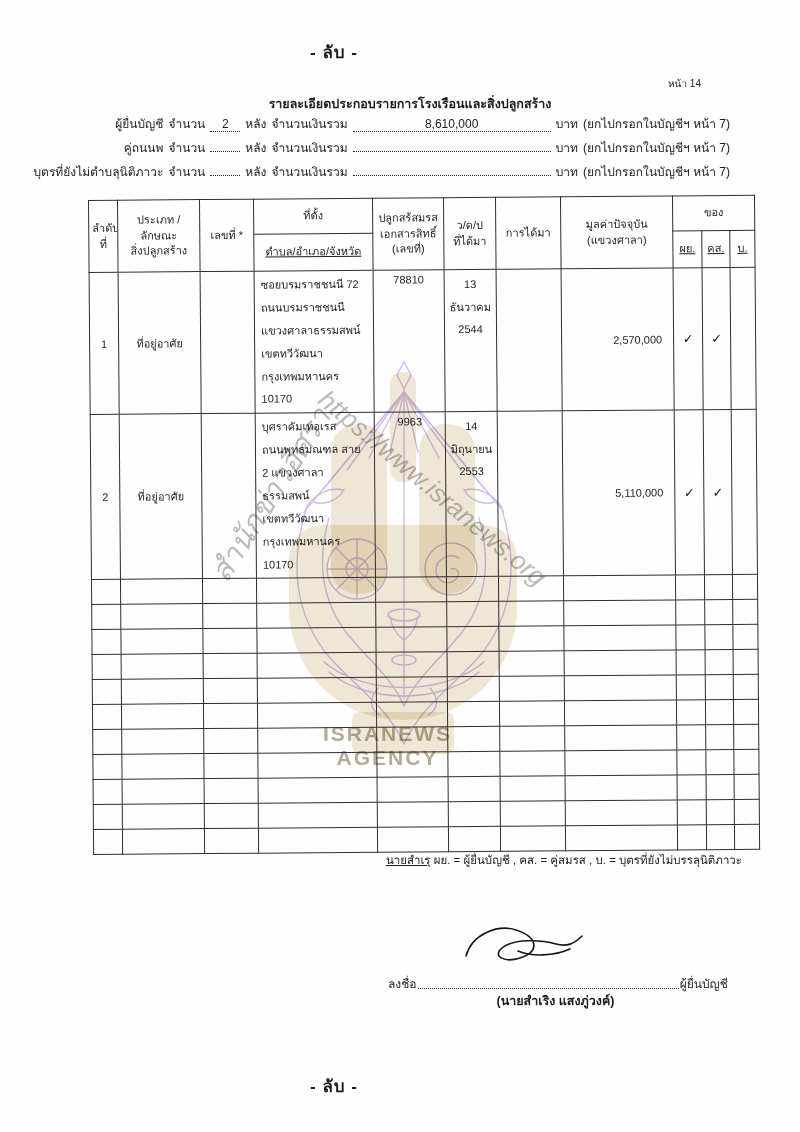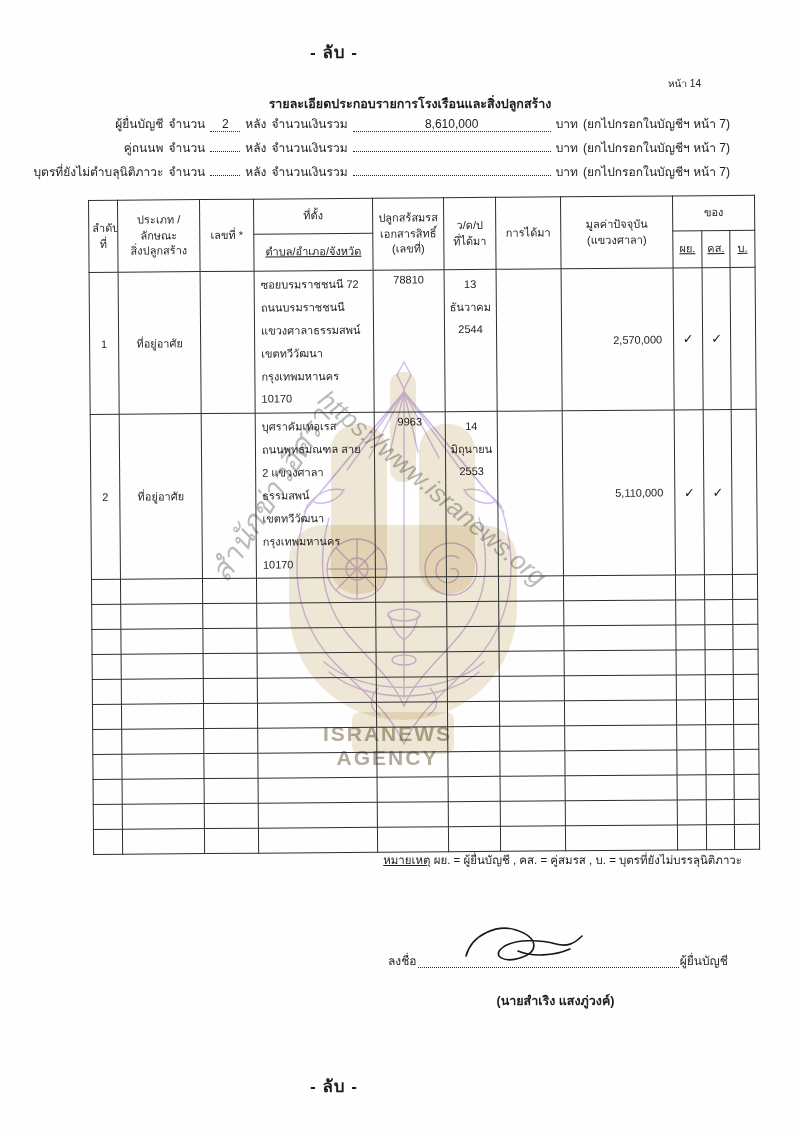--- a/index.html
+++ b/index.html
@@ -38,21 +38,21 @@
   td.c-val{text-align:right;vertical-align:middle;padding-right:11px;}
   td.c-chk{text-align:center;vertical-align:middle;font-size:13px;font-family:"DejaVu Sans",sans-serif;}
   tr.r1{height:140px;}
   tr.r2{height:160px;}
   tr.empty-row{height:25px;}
   
   .footnote{position:absolute;top:851px;right:58px;font-size:11.5px;white-space:nowrap;}
   .fn-label{text-decoration:underline;}
   .sign-area{position:absolute;top:922px;left:388px;width:340px;font-size:12px;}
   .sign-svg{position:absolute;left:72px;top:0px;}
-  .sign-line{position:absolute;top:29px;left:0;width:340px;display:flex;align-items:center;font-family:Liberation Serif, serif;}
+  .sign-line{position:absolute;top:52px;left:0;width:340px;display:flex;align-items:flex-start;font-family:Liberation Serif, serif;}
   .sign-dots{flex:1;border-bottom:1.5px dotted #2a2a2a;height:14px;margin:0 1px;}
   .sign-name{position:absolute;top:69px;left:50px;width:235px;text-align:center;font-size:12.5px;font-weight:bold;}
   
   .wm{position:absolute;inset:0;pointer-events:none;}
   .wm *{pointer-events:none;}
   .wm-cream{position:absolute;background:#ece3cc;opacity:.8;mix-blend-mode:multiply;}
   .cream-spike{left:390px;top:372px;width:26px;height:110px;border-radius:12px;}
   .cream-lprong{left:331px;top:424px;width:56px;height:170px;border-radius:26px;}
   .cream-rprong{left:419px;top:424px;width:56px;height:170px;border-radius:26px;}
   .cream-bowl{left:289px;top:525px;width:228px;height:195px;border-radius:34px 34px 112px 112px;}
@@ -378,21 +378,21 @@
             <td></td>
             <td></td>
             <td></td>
             <td></td>
           </tr>
         </tbody>
   </table>
   </div>
 
   <div class="footnote">
-    <span class="fn-label">หมายเหตุ</span>
+    <span class="fn-label">นายสำเรุ</span>
     <span>ผย. = ผู้ยื่นบัญชี , คส. = คู่สมรส , บ. = บุตรที่ยังไม่บรรลุนิติภาวะ</span>
   </div>
 
   <div class="sign-area">
     <svg class="sign-svg" width="130" height="44" viewBox="0 0 130 44">
       <g fill="none" stroke="#161616" stroke-width="1.6" stroke-linecap="round">
         <path d="M6,34 C12,12 38,2 56,8 C78,15 80,30 60,36 C44,41 32,34 42,26 C54,16 82,18 96,22 C107,25 114,22 122,14"></path>
         <path d="M58,29 C72,35 94,34 110,27"></path>
       </g>
     </svg>

